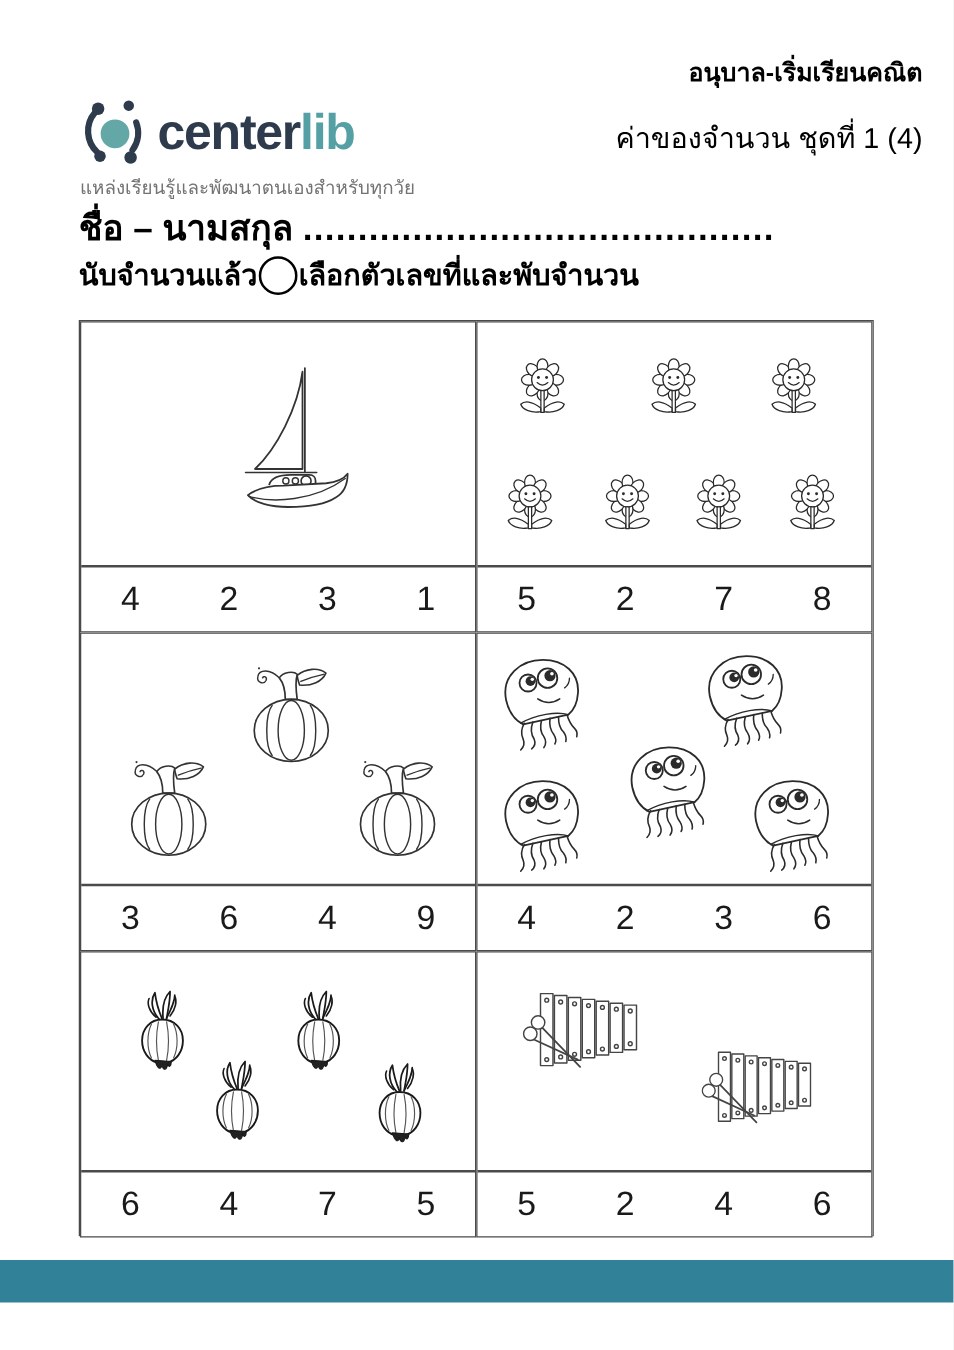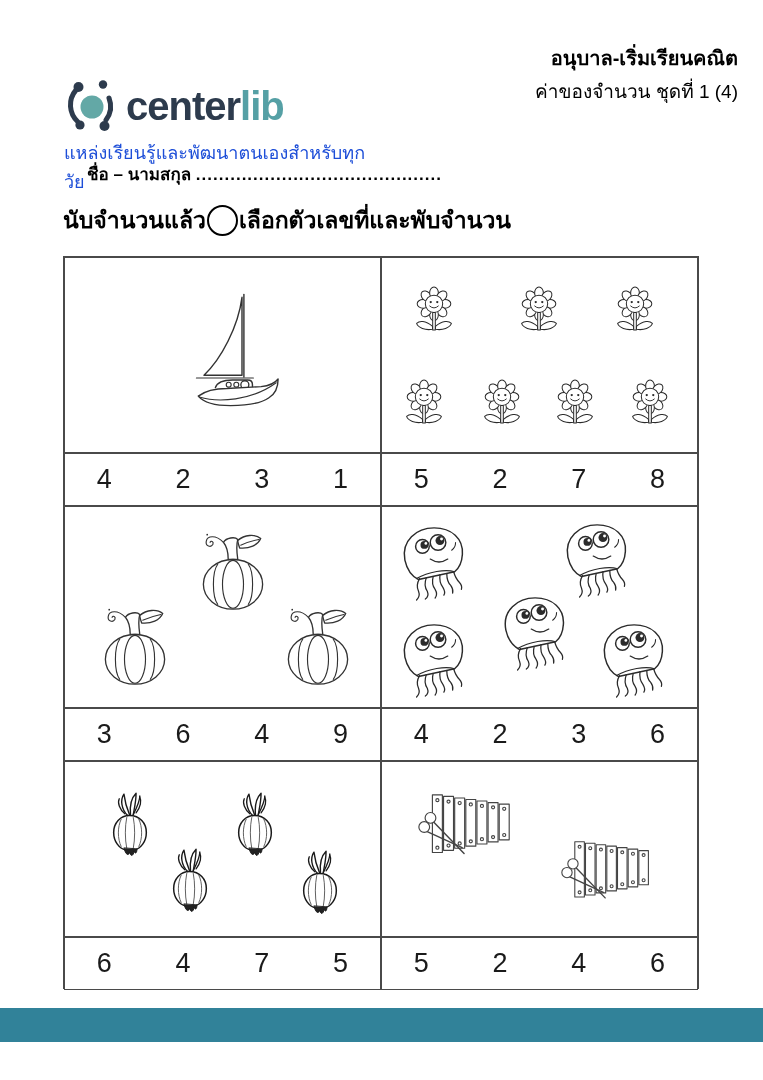--- a/index.html
+++ b/index.html
@@ -10,28 +10,28 @@
     margin:0 auto; overflow:hidden; color:#111;
   }
 
   
   .logo { position:absolute; left:62px; top:36px; width:320px; }
   .logo-row { display:flex; align-items:center;margin-top:40px; }
   .logo-mark { width:60px; height:60px; }
   .logo-text { font-size:40px; font-weight:700; letter-spacing:-1px; margin-left:4px; }
   .logo-text .lt-primary { color:#2d3b4d; }
   .logo-text .lt-accent { color:#55a0a5; }
-  .logo-tagline { font-size:18px; color:#1d4ed8; margin-top:2px; margin-left:2px; }
+  .logo-tagline { font-size:15px; color:#737373; margin-top:2px; margin-left:2px; }
 
   .head-right { position:absolute; right:25px; top:42px; text-align:right; }
   .ws-title { font-size:20px; font-weight:700; color:#000; }
-  .ws-subtitle { font-size:19px; font-weight:400; color:#000; margin-top:2px;text-align:center; }
+  .ws-subtitle { font-size:23px; font-weight:400; color:#000; margin-top:18px;text-align:center; }
 
   
-  .name-line { position:absolute; left:63px; top:160px; font-size:17px; font-weight:600; color:#000;margin-left:24px; }
+  .name-line { position:absolute; left:63px; top:160px; font-size:28px; font-weight:600; color:#000; }
   .name-dots { font-weight:600; letter-spacing:1px; }
   .instruction-line { position:absolute; left:63px; top:202px; display:flex; align-items:center; gap:1px;
                       font-size:23px; font-weight:600; color:#000; }
   .answer-circle { width:31px; height:31px; border:2px solid #000; border-radius:50%; background:#fff; }
 
   
   .grid {
     position:absolute; left:63px; top:256px; width:636px; height:733px;
     display:grid; grid-template-columns:1fr 1fr; grid-template-rows:249px 255px 229px;
     border:1px solid #4a4a4a;

